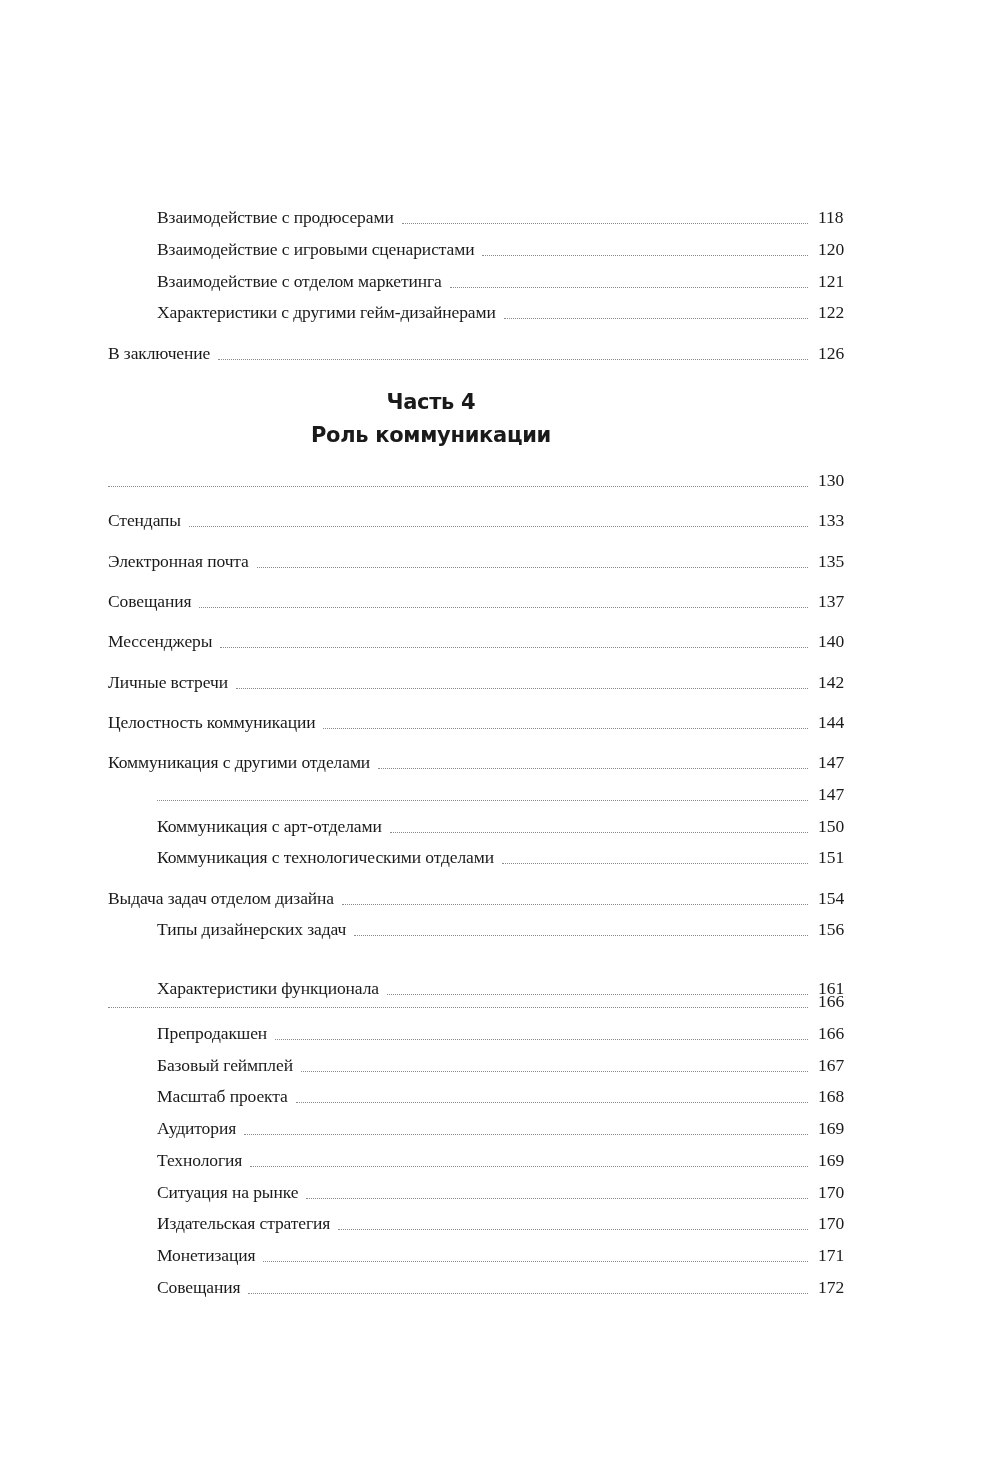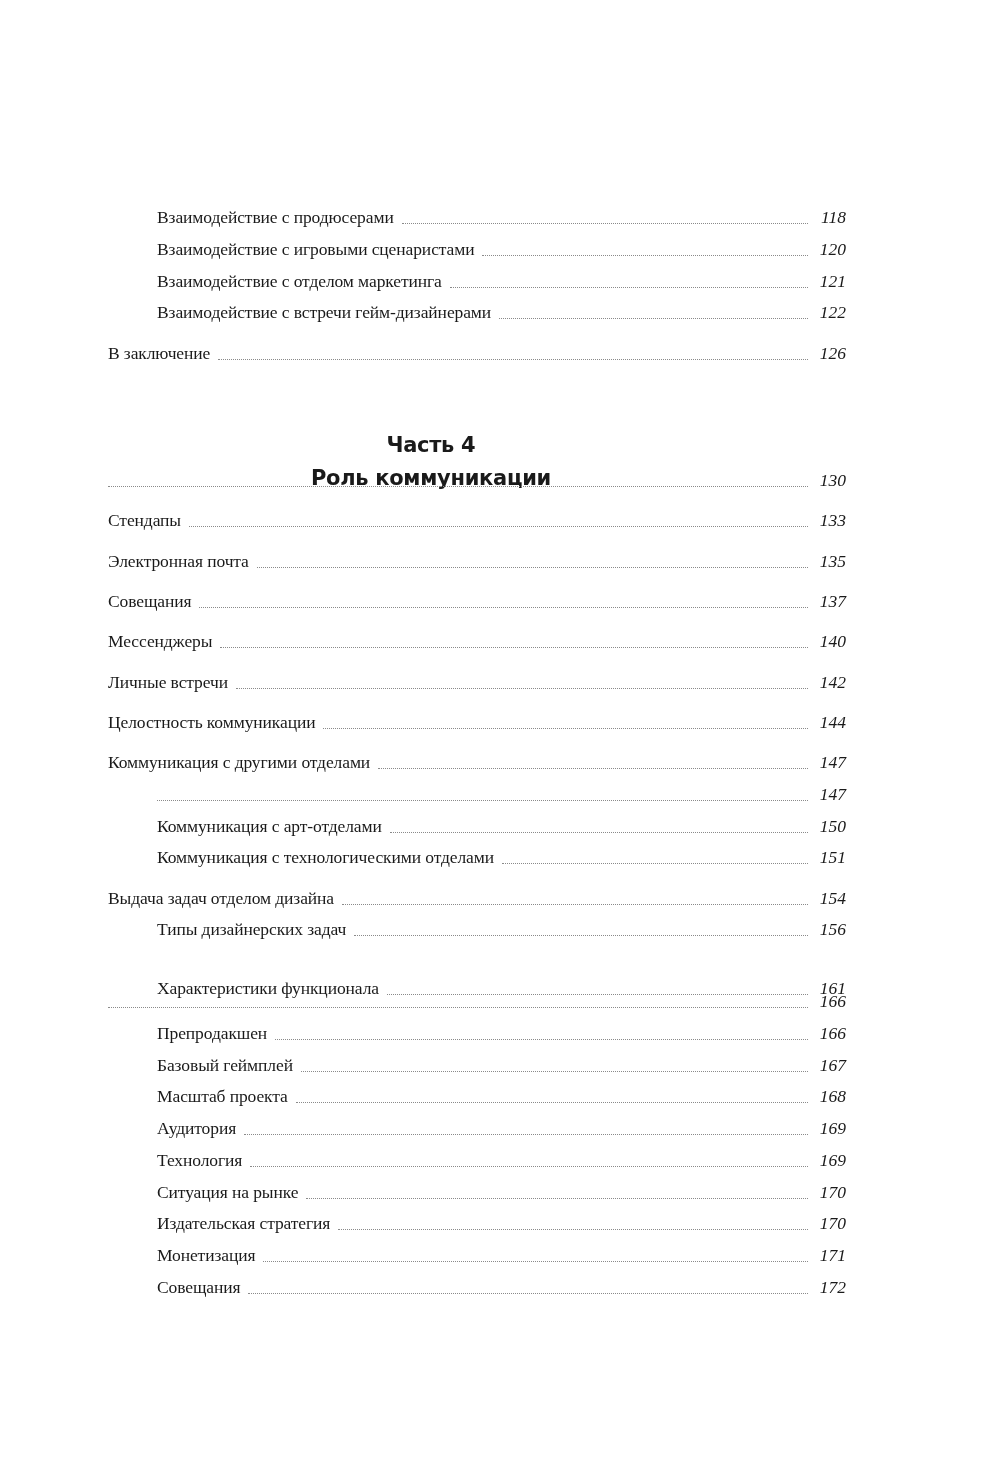--- a/index.html
+++ b/index.html
@@ -4,45 +4,45 @@
 <style>
   html, body { margin: 0; padding: 0; background: #ffffff; }
   body { width: 1000px; height: 1468px; position: relative; overflow: hidden;
          font-family: "Liberation Serif", "DejaVu Serif", serif; color: #1a1a1a; }
   .row { position: absolute; left: 108px; width: 738px; height: 24px;
          display: flex; align-items: baseline; font-size: 17.5px; line-height: 24px; }
   .row.sub { left: 157px; width: 689px; }
   .row .title { white-space: nowrap; padding-right: 8px; letter-spacing: -0.1px; }
   .row .leader { flex: 1 1 auto; overflow: hidden; white-space: nowrap;
                  border-bottom: 1.5px dotted #8a8a8a; height: 0; margin-bottom: 5px; align-self: flex-end; }
-  .row .page { white-space: nowrap; padding-left: 10px; min-width: 28px; text-align: right; font-style: italic; }
+  .row .page { white-space: nowrap; padding-left: 10px; min-width: 28px; text-align: left; }
   .part-heading { position: absolute; left: 0; width: 862px; text-align: center;
                   font-family: "DejaVu Sans", "Liberation Sans", sans-serif; font-weight: bold;
-                  font-size: 21px; color: #1a1a1a; letter-spacing: -0.3px; margin-top: 43px; }
+                  font-size: 21px; color: #1a1a1a; letter-spacing: -0.3px; }
 </style>
 </head>
 <body>
 
 <div class="row sub" style="top:205px">
   <span class="title">Взаимодействие с продюсерами</span>
   <span class="leader"></span>
   <span class="page">118</span>
 </div>
 <div class="row sub" style="top:237px">
   <span class="title">Взаимодействие с игровыми сценаристами</span>
   <span class="leader"></span>
   <span class="page">120</span>
 </div>
 <div class="row sub" style="top:269px">
   <span class="title">Взаимодействие с отделом маркетинга</span>
   <span class="leader"></span>
   <span class="page">121</span>
 </div>
 <div class="row sub" style="top:300px">
-  <span class="title">Взаимодействие с встречи гейм-дизайнерами</span>
+  <span class="title">Характеристики с другими гейм-дизайнерами</span>
   <span class="leader"></span>
   <span class="page">122</span>
 </div>
 <div class="row" style="top:341px">
   <span class="title">В заключение</span>
   <span class="leader"></span>
   <span class="page">126</span>
 </div>
 
 <div class="part-heading" style="top:390px">Часть 4</div>

